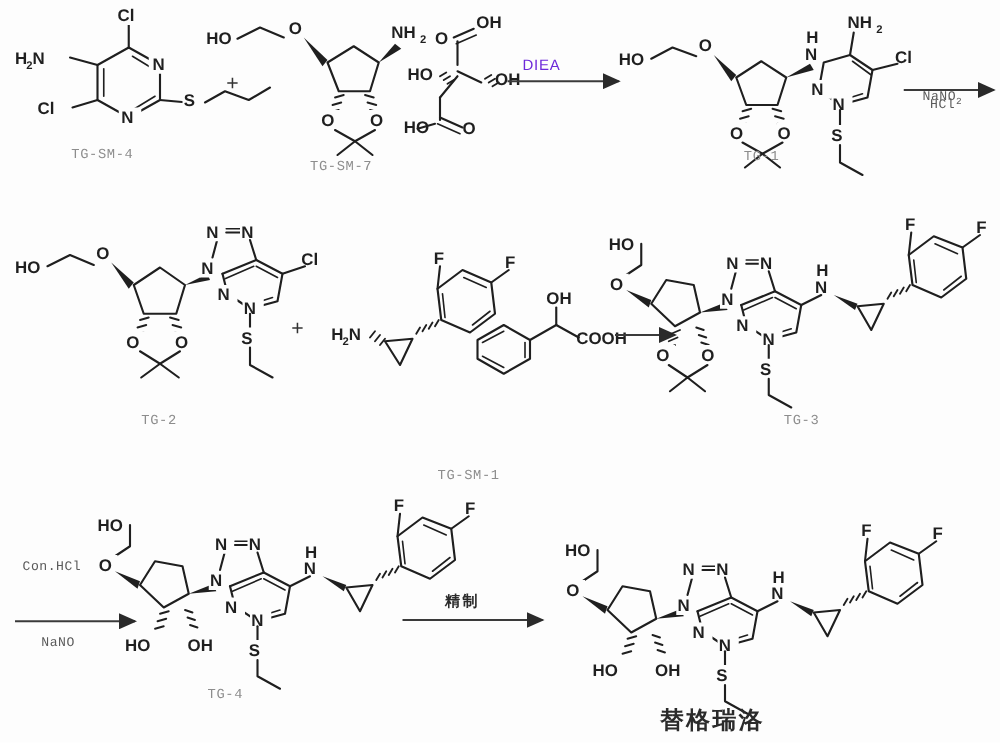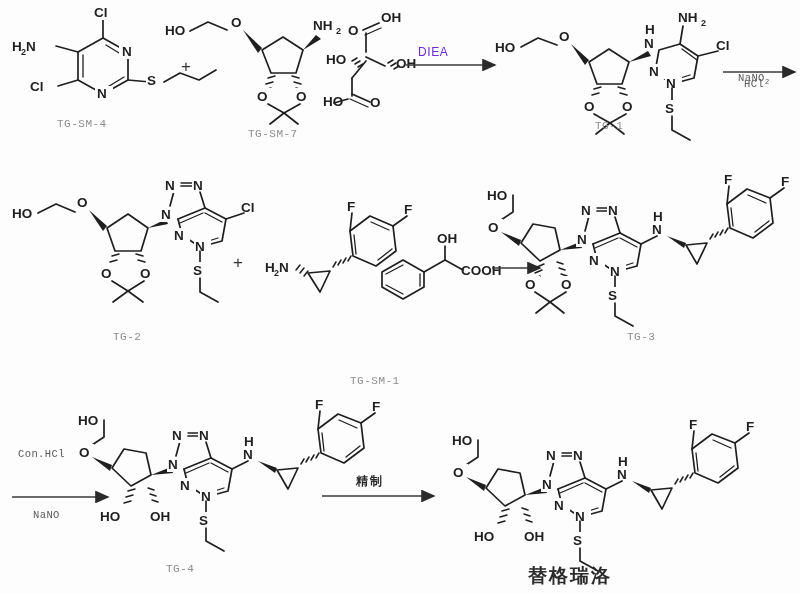--- a/index.html
+++ b/index.html
@@ -456,16 +456,16 @@
 <div class="cn-label" style="left:356px;top:473px;font-size:12px;">精制</div>
 
 <div class="cmpd-label" style="left:57px;top:118px;">TG-SM-4</div>
 <div class="cmpd-label" style="left:248px;top:128px;">TG-SM-7</div>
 <div class="cmpd-label" style="left:595px;top:120px;">TG-1</div>
 
 <div class="cmpd-label" style="left:113px;top:331px;">TG-2</div>
 <div class="cmpd-label" style="left:350px;top:331px;margin-top:44px;">TG-SM-1</div>
 <div class="cmpd-label" style="left:594px;top:331px;margin-left:33px;">TG-3</div>
 
-<div class="cmpd-label" style="left:166px;top:550px;margin-top:13px;">TG-4</div>
+<div class="cmpd-label" style="left:166px;top:550px;">TG-4</div>
 <div class="cn-label" style="left:528px;top:563px;">替格瑞洛</div>
 
 </div>
 
 </body></html>

